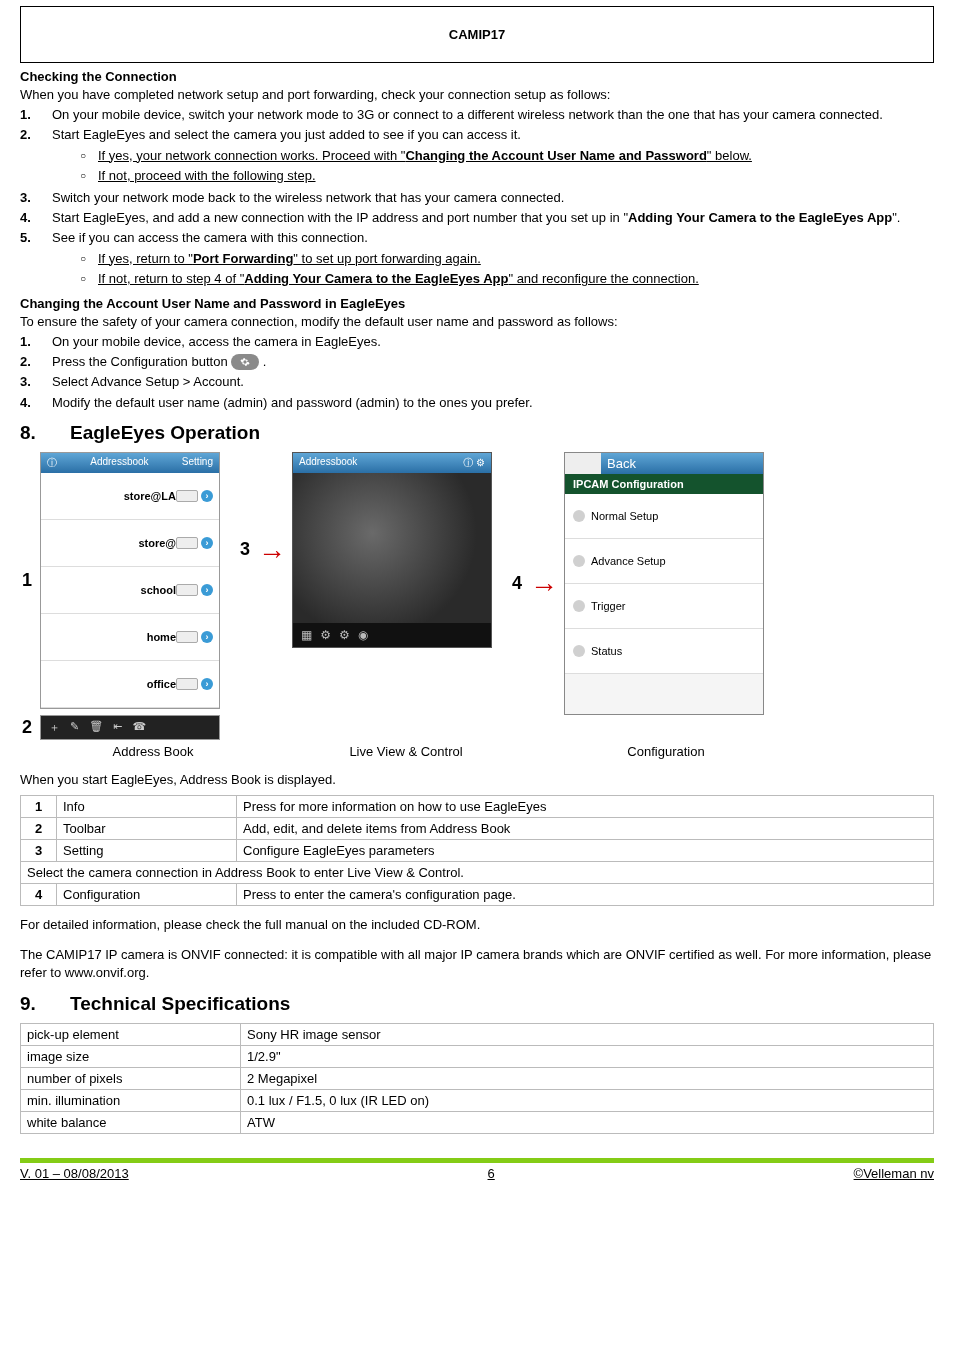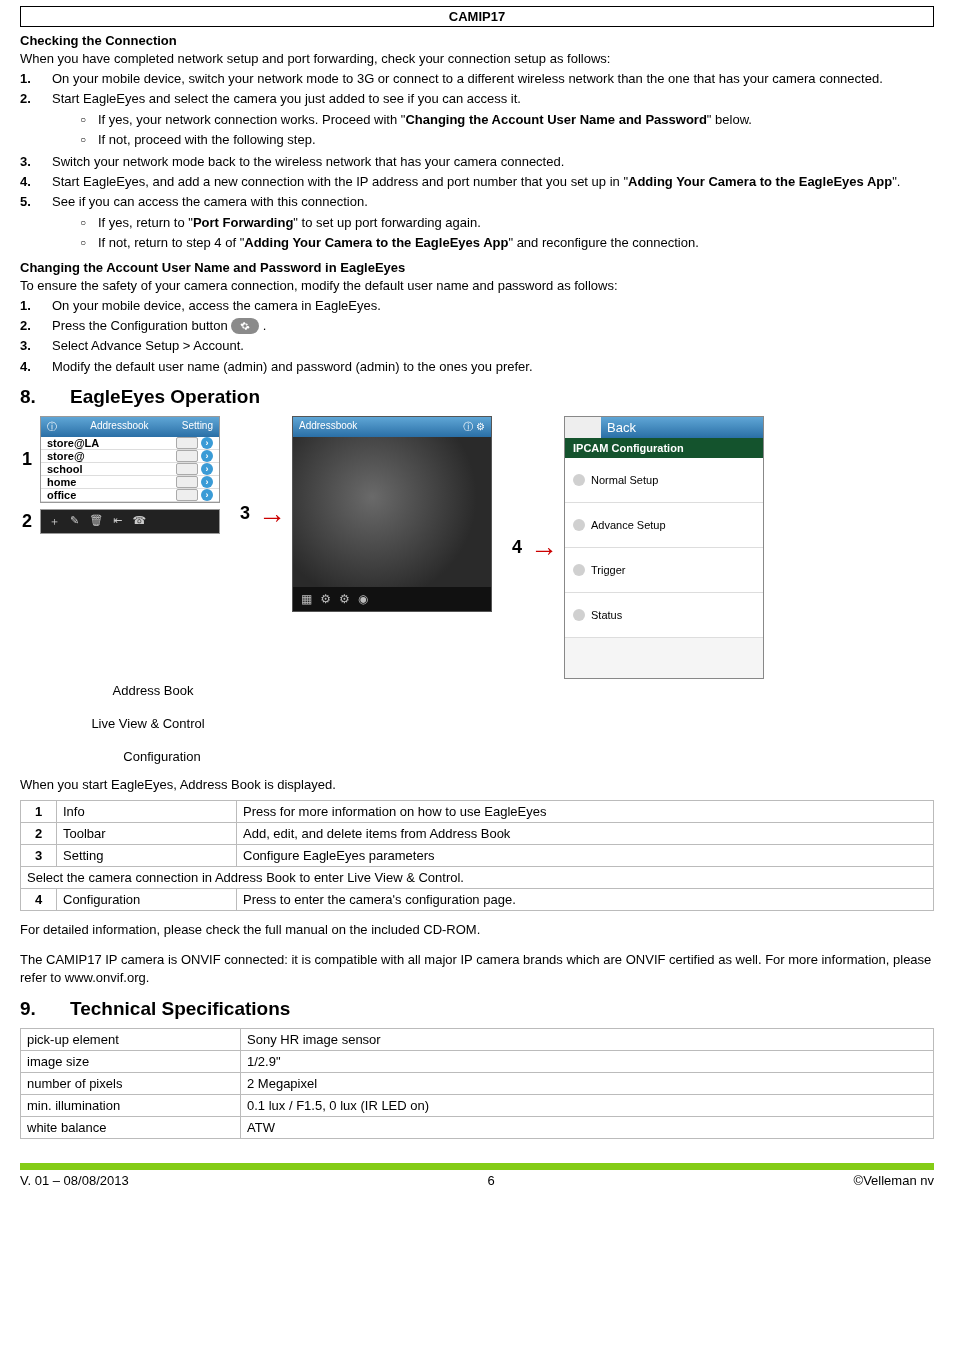--- a/index.html
+++ b/index.html
@@ -9,21 +9,21 @@
     color: #000;
     background: #fff;
     width: 954px;
     margin: 0 auto;
     padding: 0;
   }
   .header-box {
     border: 1px solid #000;
     text-align: center;
     font-weight: bold;
-    padding: 2px;
+    padding: 20px;
     margin: 6px 20px 6px 20px;
   }
   .content {
     padding: 0 20px 8px 20px;
   }
   .section-title {
     font-weight: bold;
     margin-top: 4px;
     margin-bottom: 2px;
   }
@@ -40,20 +40,21 @@
   }
   ol.num > li > .marker {
     font-weight: bold;
     min-width: 32px;
   }
   ol.num > li > .licontent { flex: 1; }
   ul.sub {
     list-style: none;
     padding-left: 28px;
     margin-top: 2px;
+    text-decoration: underline;
   }
   ul.sub > li {
     position: relative;
     padding-left: 18px;
     margin-bottom: 2px;
     line-height: 1.4;
   }
   ul.sub > li::before {
     content: "○";
     position: absolute;
@@ -98,23 +99,23 @@
   .phone .titlebar {
     background: linear-gradient(#5fa6d6,#2a6fa6);
     color: #fff;
     display: flex;
     justify-content: space-between;
     padding: 3px 6px;
     font-size: 10px;
   }
   .phone .row {
     display: flex;
-    justify-content: space-between;
+    justify-content: flex-end;
     align-items: center;
-    padding: 0 6px;
+    padding: 17px 6px;
     border-bottom: 1px solid #ddd;
     background: #fff;
     font-weight: bold;
   }
   .phone .row .ctrls { display: flex; gap: 3px; align-items: center; }
   .phone .row .slot { width: 22px; height: 12px; border: 1px solid #aaa; border-radius: 2px; background: #eee; }
   .phone .row .circ { width: 12px; height: 12px; border-radius: 50%; background: #3a9bd6; color:#fff; font-size:9px; display:flex; align-items:center; justify-content:center; }
   .phone .toolbar {
     background: #222;
     display: flex;
@@ -133,21 +134,21 @@
 
   .phone3 { width: 200px; border:1px solid #888; background:#eee; font-size:11px; }
   .phone3 .titlebar3 { background: linear-gradient(#5fa6d6,#2a6fa6); color:#fff; padding:3px 6px; font-size:13px;margin-left:36px; }
   .phone3 .hdr { background:#14532d; color:#fff; font-weight:bold; padding:4px 8px; font-size:11px; }
   .phone3 .item { display:flex; align-items:center; gap:6px; padding:16px 8px; border-bottom:1px solid #ddd; background:#fff; font-size:11px; }
   .phone3 .item .dot { width:12px; height:12px; border-radius:50%; background:#d0d0d0; }
   .phone3 .spacer { height:40px; background:#f5f5f5; }
 
   .arrow-red { color:#c00; font-size:28px; font-weight:bold; }
 
-  .captions { display:flex; gap:18px; margin-bottom:12px;flex-direction:column; }
+  .captions { display:flex; gap:18px; margin-bottom:12px; }
   .captions > div { text-align:center; font-size:13px; }
   .captions .c1 { width:214px; margin-left:26px; }
   .captions .c2 { width:200px; margin-left:28px; }
   .captions .c3 { width:200px; margin-left:42px; }
 
   table.grid {
     width: 100%;
     border-collapse: collapse;
     margin: 4px 0 10px 0;
     font-size: 13px;
@@ -156,24 +157,25 @@
     border: 1px solid #bbb;
     padding: 3px 6px;
     vertical-align: top;
   }
   table.grid td.center { text-align: center; font-weight: bold; width: 36px; }
   table.grid td.span { font-size: 13px; }
   table.spec td:first-child { width: 220px; margin-left: 40px; }
 
   .footer {
     display:flex; justify-content: space-between;
-    border-top: 7px solid #84cc16;
+    border-top: 5px solid #84cc16;
     padding: 3px 0 0 0;
     margin: 6px 20px 8px 20px;
     font-size: 13px;
+    text-decoration: underline;
   }
 </style>
 </head>
 <body>
 
 <div class="header-box">
   <span>CAMIP17</span>
 </div>
 
 <div class="content">

